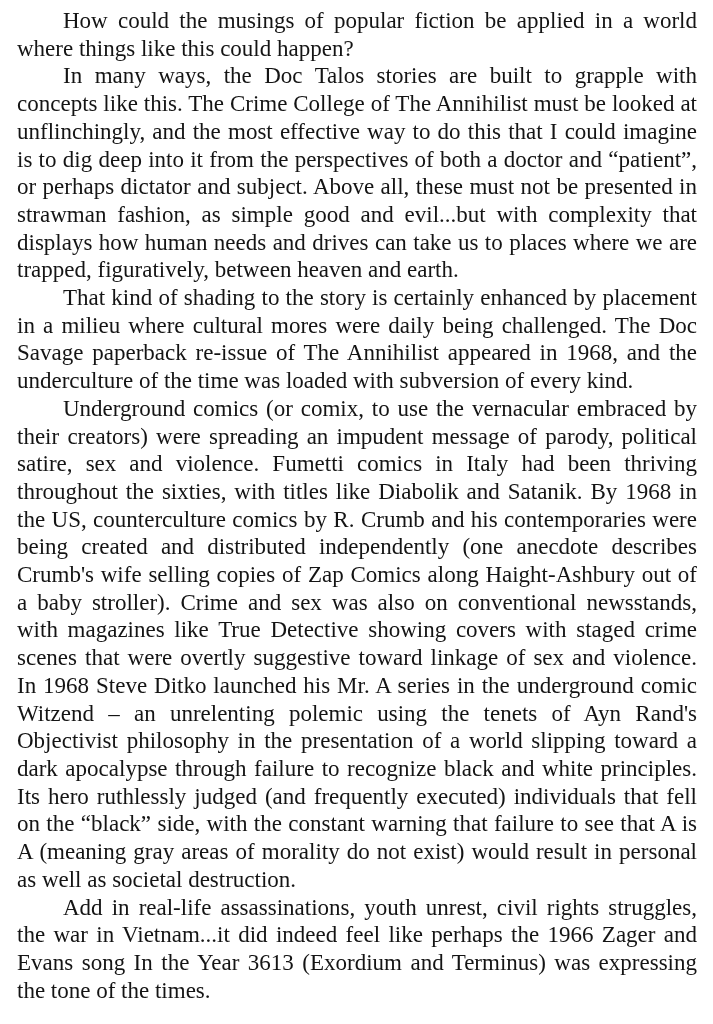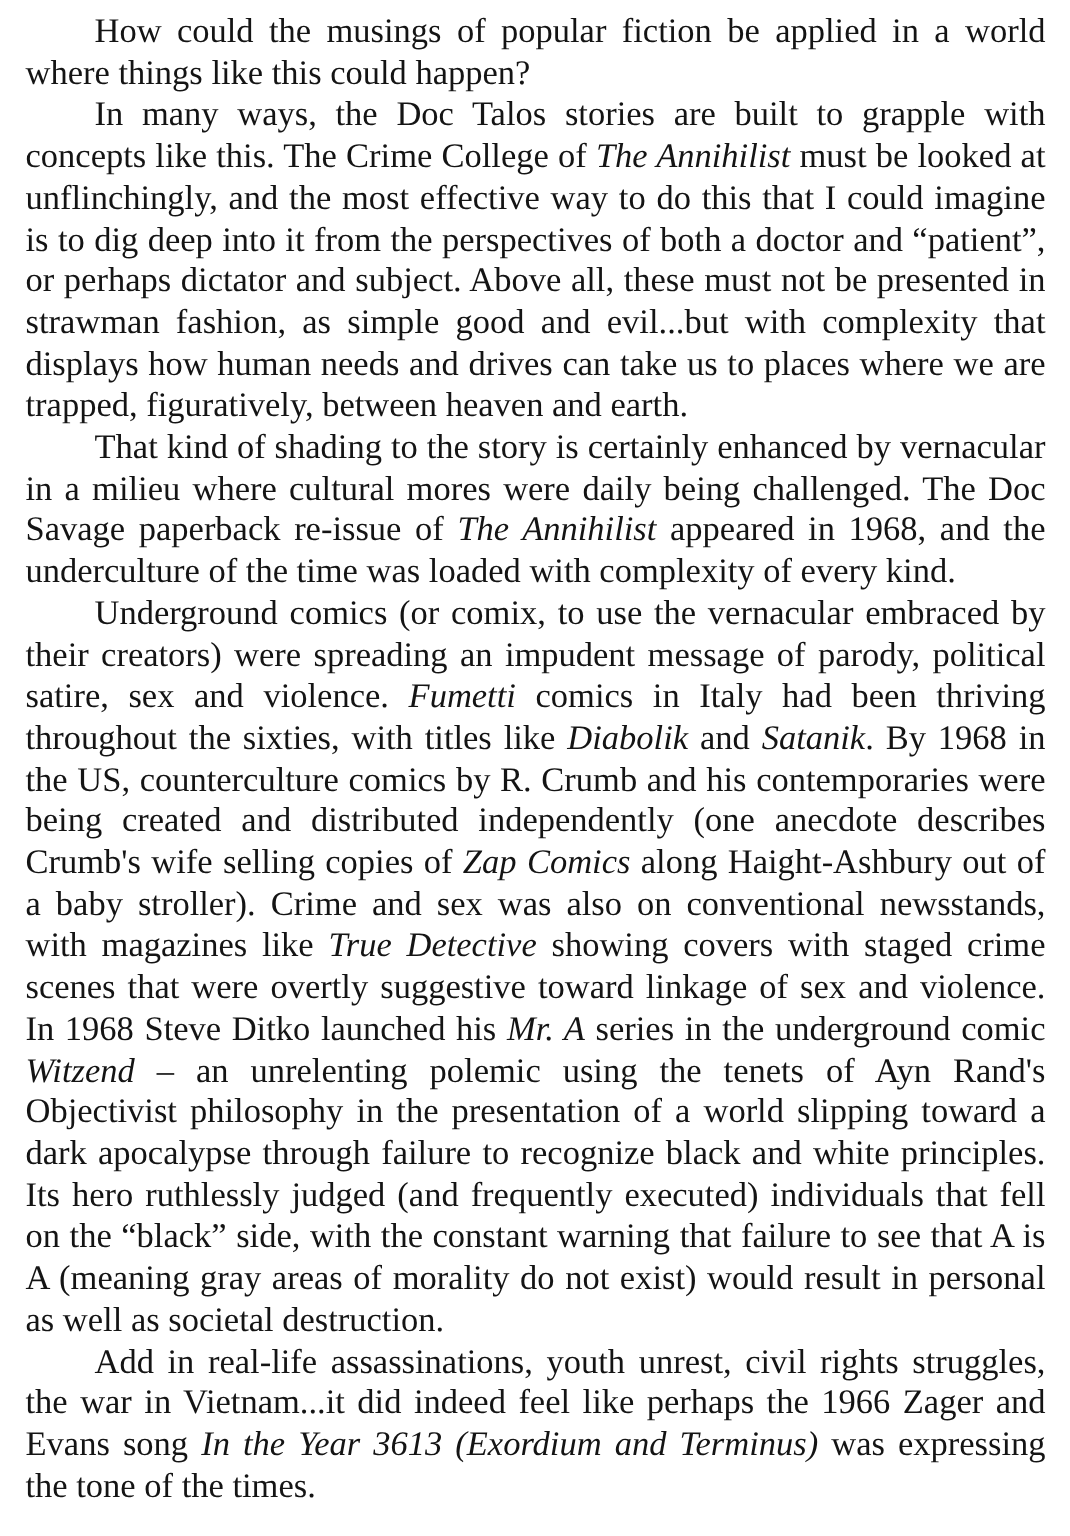--- a/index.html
+++ b/index.html
@@ -22,26 +22,26 @@
     line-height: 27.7px;
     color: #141414;
     text-align: justify;
   }
   .para {
     margin: 0;
     padding: 0;
     text-indent: 46px;
   }
   .run { font-style: normal; }
-  .run.italic { font-style: italic; }
+  .run.italic { }
 </style>
 </head>
 <body>
 
 <div class="page">
   <div class="text-block">
       <p class="para"><span class="run">How could the musings of popular fiction be applied in a world where things like this could happen?</span></p>
       <p class="para"><span class="run">In many ways, the Doc Talos stories are built to grapple with concepts like this. The Crime College of </span><span class="run italic">The Annihilist</span><span class="run"> must be looked at unflinchingly, and the most effective way to do this that I could imagine is to dig deep into it from the perspectives of both a doctor and “patient”, or perhaps dictator and subject. Above all, these must not be presented in strawman fashion, as simple good and evil...but with complexity that displays how human needs and drives can take us to places where we are trapped, figuratively, between heaven and earth.</span></p>
-      <p class="para"><span class="run">That kind of shading to the story is certainly enhanced by vernacular in a milieu where cultural mores were daily being challenged. The Doc Savage paperback re-issue of </span><span class="run italic">The Annihilist</span><span class="run"> appeared in 1968, and the underculture of the time was loaded with complexity of every kind.</span></p>
+      <p class="para"><span class="run">That kind of shading to the story is certainly enhanced by placement in a milieu where cultural mores were daily being challenged. The Doc Savage paperback re-issue of </span><span class="run italic">The Annihilist</span><span class="run"> appeared in 1968, and the underculture of the time was loaded with subversion of every kind.</span></p>
       <p class="para"><span class="run">Underground comics (or comix, to use the vernacular embraced by their creators) were spreading an impudent message of parody, political satire, sex and violence. </span><span class="run italic">Fumetti</span><span class="run"> comics in Italy had been thriving throughout the sixties, with titles like </span><span class="run italic">Diabolik</span><span class="run"> and </span><span class="run italic">Satanik</span><span class="run">. By 1968 in the US, counterculture comics by R. Crumb and his contemporaries were being created and distributed independently (one anecdote describes Crumb's wife selling copies of </span><span class="run italic">Zap Comics</span><span class="run"> along Haight-Ashbury out of a baby stroller). Crime and sex was also on conventional newsstands, with magazines like </span><span class="run italic">True Detective</span><span class="run"> showing covers with staged crime scenes that were overtly suggestive toward linkage of sex and violence. In 1968 Steve Ditko launched his </span><span class="run italic">Mr. A</span><span class="run"> series in the underground comic </span><span class="run italic">Witzend</span><span class="run"> – an unrelenting polemic using the tenets of Ayn Rand's Objectivist philosophy in the presentation of a world slipping toward a dark apocalypse through failure to recognize black and white principles. Its hero ruthlessly judged (and frequently executed) individuals that fell on the “black” side, with the constant warning that failure to see that A is A (meaning gray areas of morality do not exist) would result in personal as well as societal destruction.</span></p>
       <p class="para"><span class="run">Add in real-life assassinations, youth unrest, civil rights struggles, the war in Vietnam...it did indeed feel like perhaps the 1966 Zager and Evans song </span><span class="run italic">In the Year 3613 (Exordium and Terminus)</span><span class="run"> was expressing the tone of the times.</span></p>
     </div>
 </div>
 
 </body></html>

